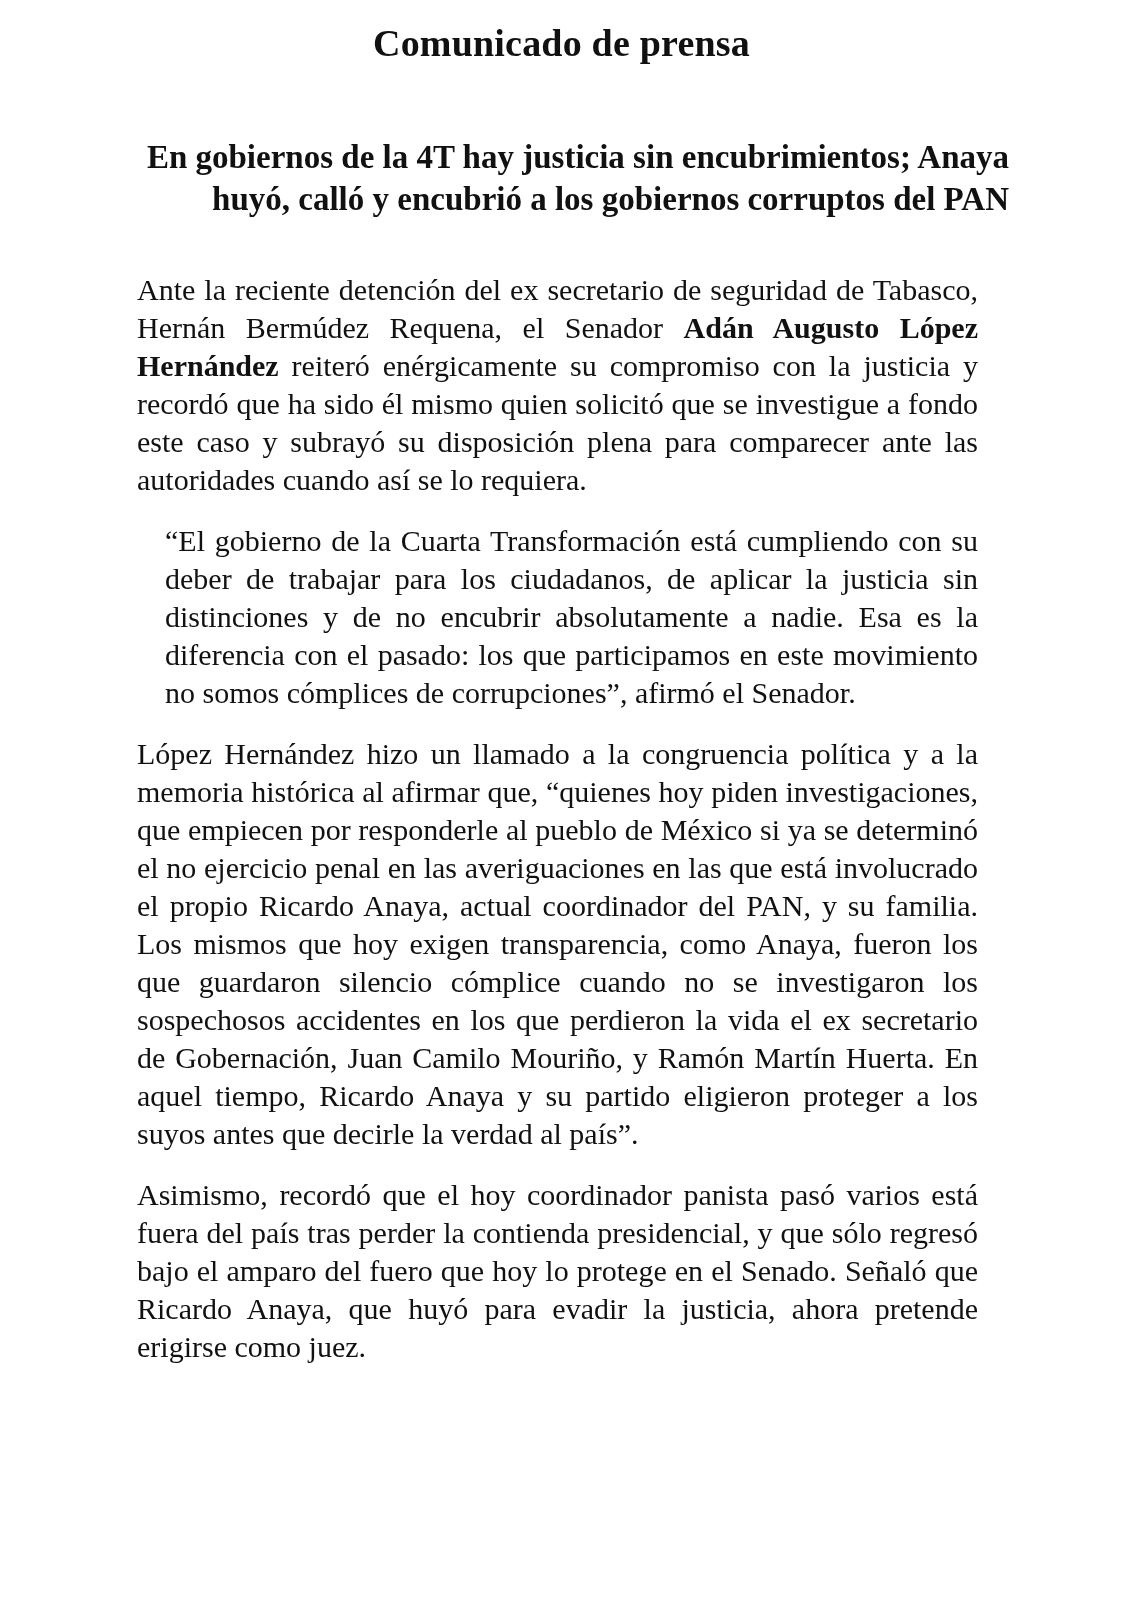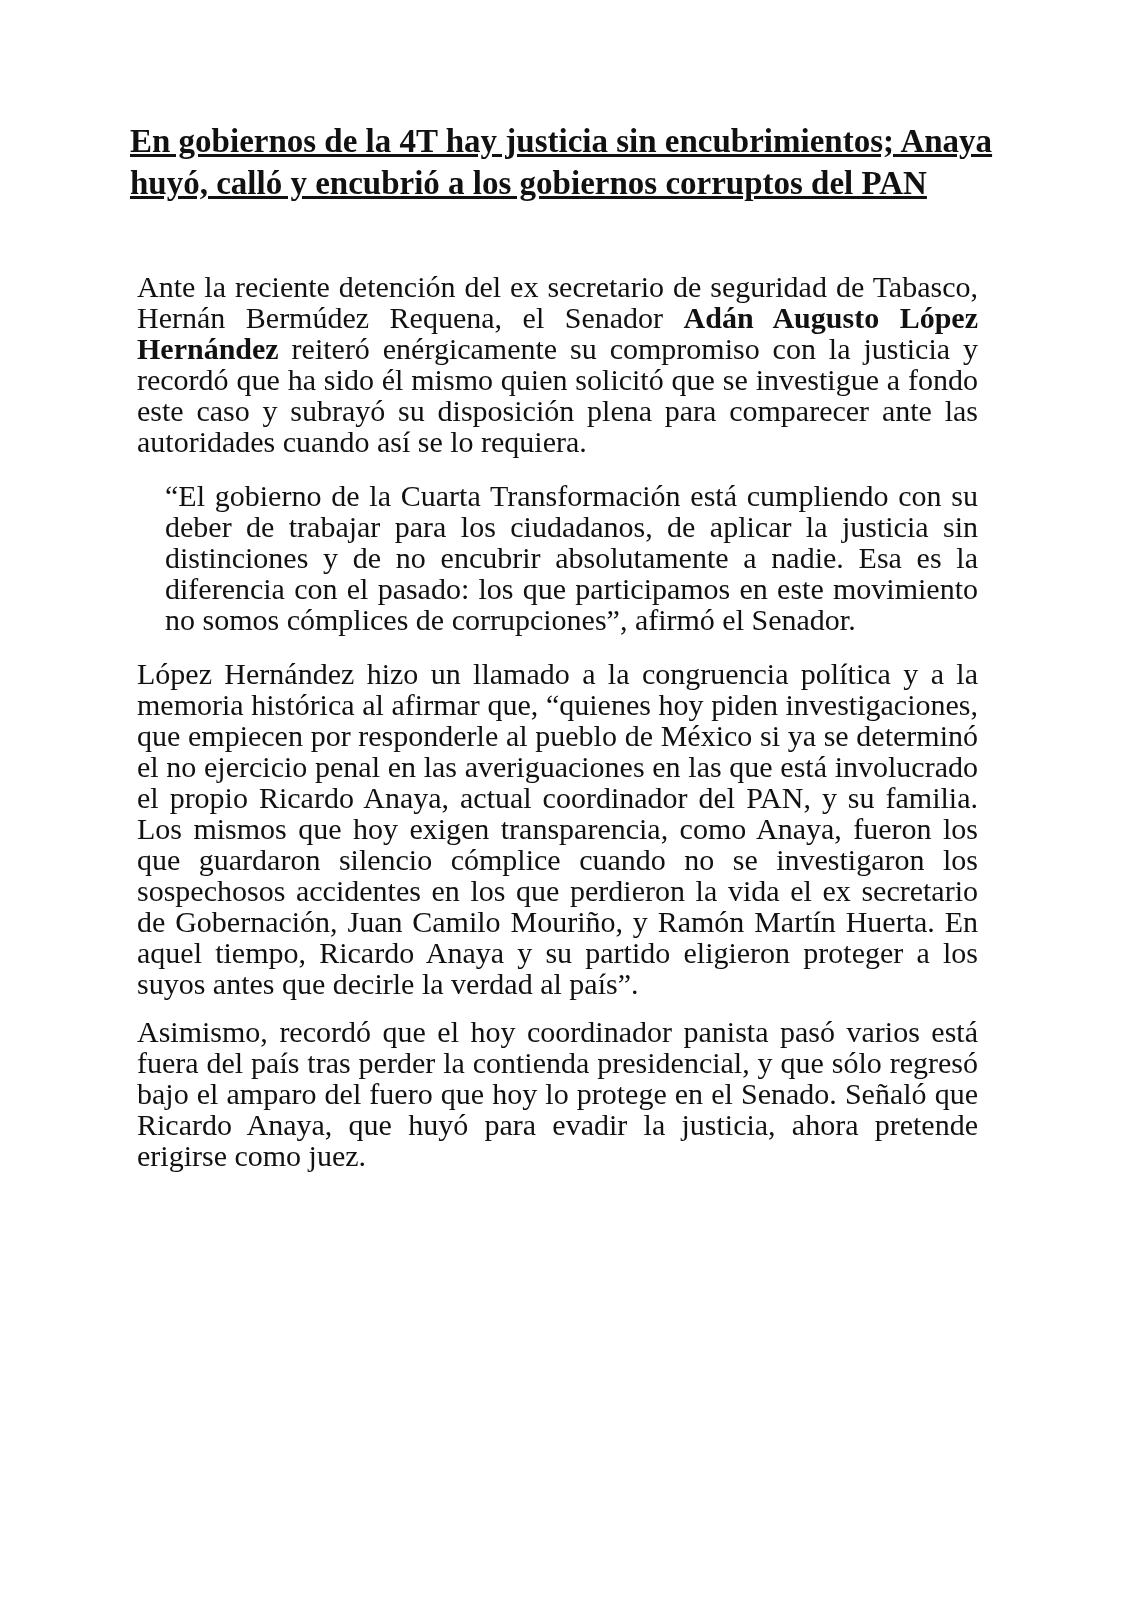--- a/index.html
+++ b/index.html
@@ -32,52 +32,52 @@
       font-size: 38px;
       line-height: 54px;
       margin: 0;
       letter-spacing: 0.2px;
     }
     .headline {
       position: absolute;
       left: 130px;
       width: 863px;
       top: 120px;
-      text-align: left;
+      text-align: right;
       font-weight: bold;
       font-size: 33px;
       line-height: 42px;
-      margin: 0;
-      text-decoration: underline;
+      margin: 16px;
     }
     .body-text {
       position: absolute;
       left: 137px;
       width: 841px;
       top: 271px;
     }
     .para {
       margin: 0 0 20px 0;
       font-size: 30px;
-      line-height: 31px;
+      line-height: 38px;
       text-align: justify;
       text-align-last: left;
       hyphens: none;
     }
     .para b {
       font-weight: bold;
     }
     .p1 { margin-bottom: 23px; }
     .p2 { margin-bottom: 23px; margin-left: 28px; }
-    .p3 { margin-bottom: 17px; }
+    .p3 { margin-bottom: 23px; }
   </style>
 </head>
 <body>
 
 <div class="page">
+  <h1 class="doc-title">Comunicado de prensa</h1>
 
   <h2 class="headline">En gobiernos de la 4T hay justicia sin encubrimientos; Anaya huyó, calló y encubrió a los gobiernos corruptos del PAN</h2>
 
   <div class="body-text">
     <p class="para p1"><span>Ante la reciente detención del ex secretario de seguridad de Tabasco, Hernán Bermúdez Requena, el Senador </span><b>Adán Augusto López Hernández</b><span> reiteró enérgicamente su compromiso con la justicia y recordó que ha sido él mismo quien solicitó que se investigue a fondo este caso y subrayó su disposición plena para comparecer ante las autoridades cuando así se lo requiera.</span></p>
 
     <p class="para p2">“El gobierno de la Cuarta Transformación está cumpliendo con su deber de trabajar para los ciudadanos, de aplicar la justicia sin distinciones y de no encubrir absolutamente a nadie. Esa es la diferencia con el pasado: los que participamos en este movimiento no somos cómplices de corrupciones”, afirmó el Senador.</p>
 
     <p class="para p3">López Hernández hizo un llamado a la congruencia política y a la memoria histórica al afirmar que, “quienes hoy piden investigaciones, que empiecen por responderle al pueblo de México si ya se determinó el no ejercicio penal en las averiguaciones en las que está involucrado el propio Ricardo Anaya, actual coordinador del PAN, y su familia. Los mismos que hoy exigen transparencia, como Anaya, fueron los que guardaron silencio cómplice cuando no se investigaron los sospechosos accidentes en los que perdieron la vida el ex secretario de Gobernación, Juan Camilo Mouriño, y Ramón Martín Huerta. En aquel tiempo, Ricardo Anaya y su partido eligieron proteger a los suyos antes que decirle la verdad al país”.</p>
 

